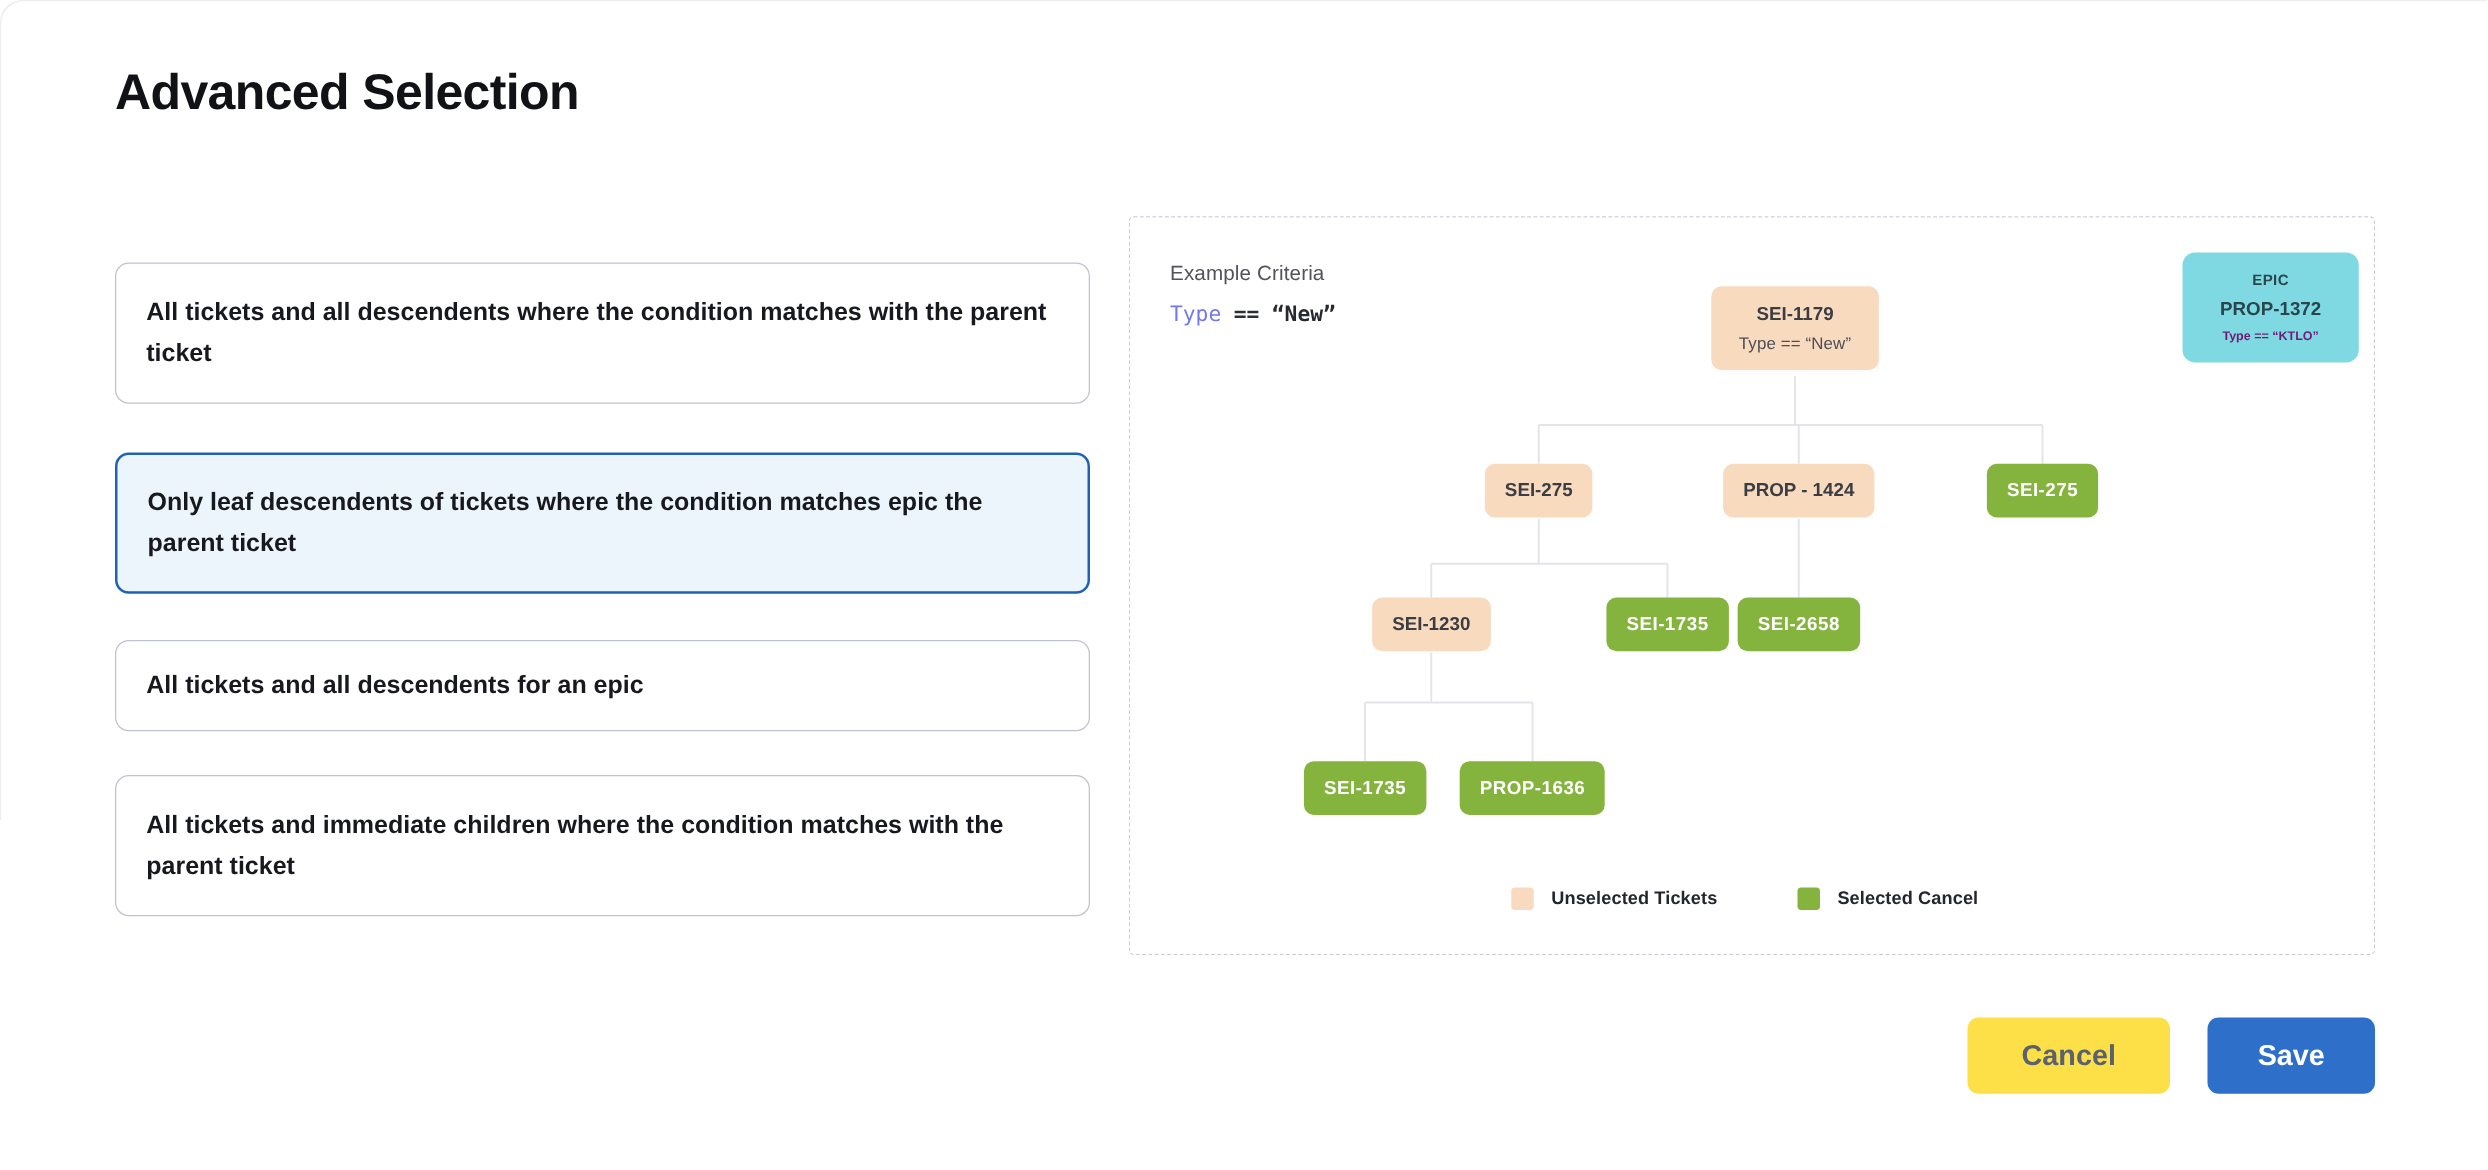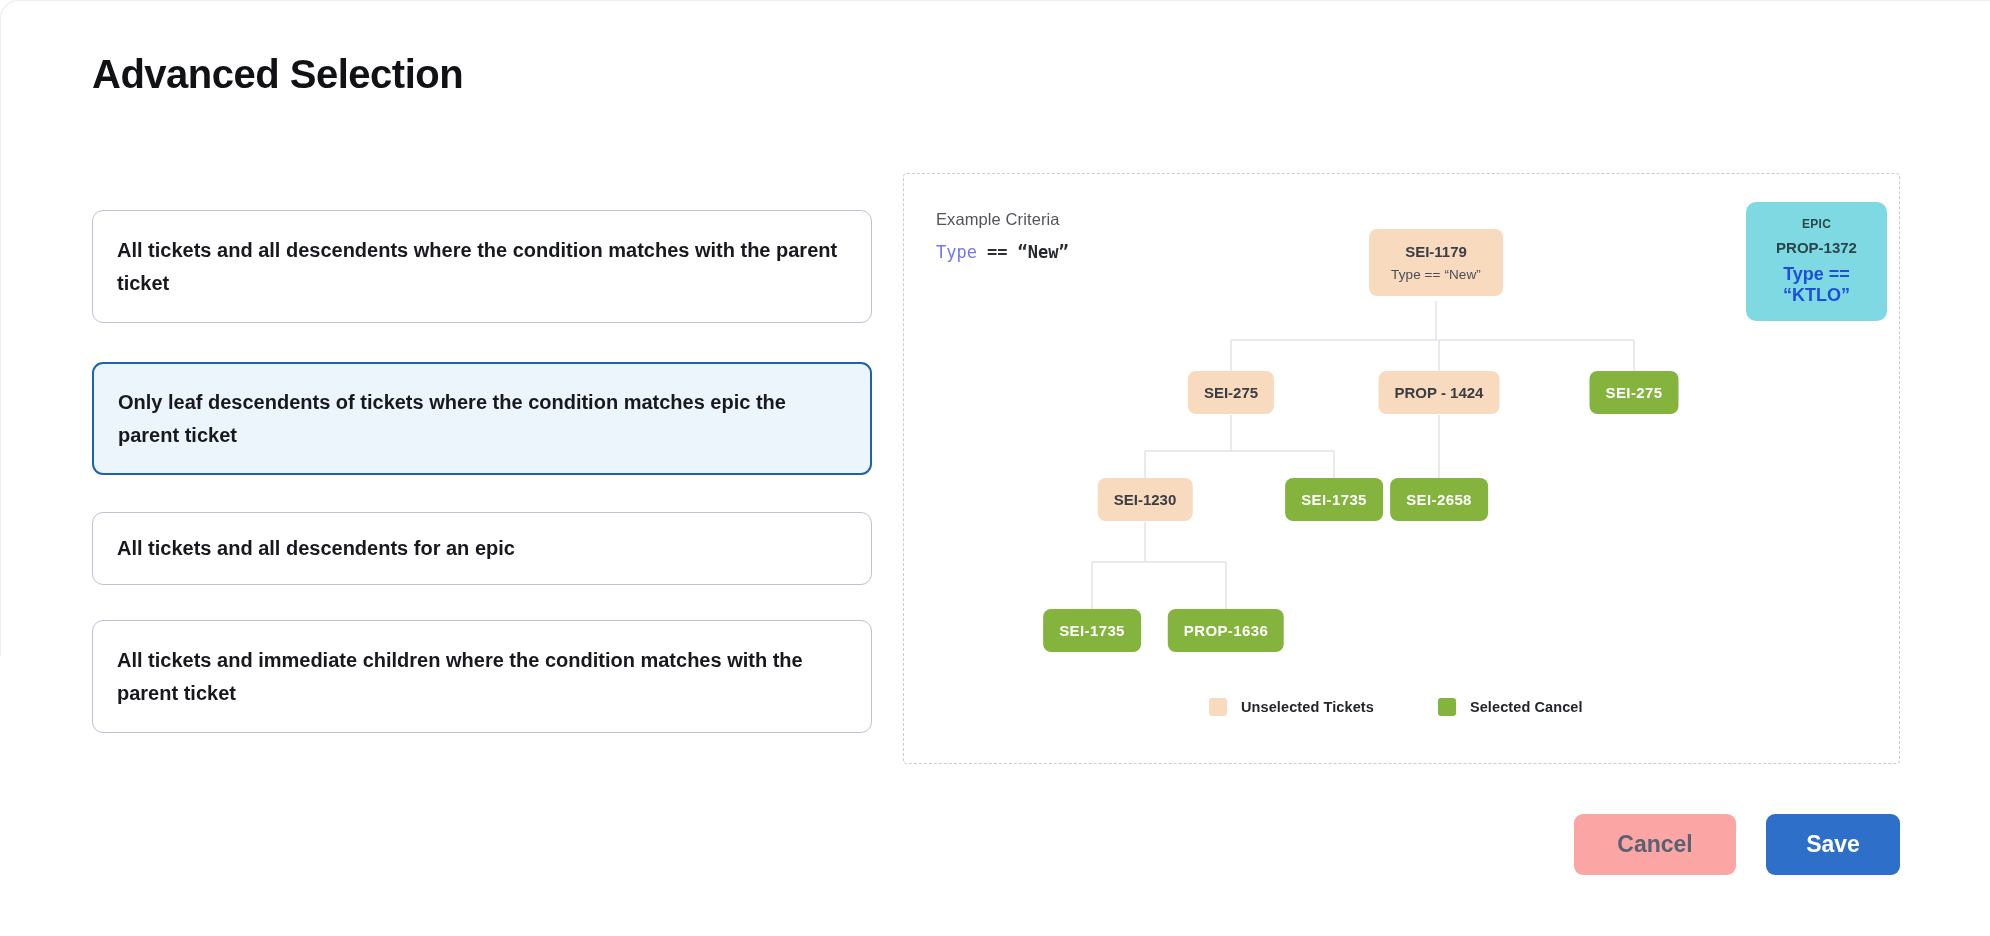--- a/index.html
+++ b/index.html
@@ -42,35 +42,35 @@
   .node.unsel { background:#f8dabf; }
   .node.sel   { background:#84b43d; color:#ffffff; letter-spacing:0.4px; }
   .node.root  { padding:14px 22px; }
   .node .cond { font-weight:400; font-size:13.5px; color:#4b4e54; margin-top:7px;
                 letter-spacing:0.1px; }
 
   .epic-card { position:absolute; left:842px; top:28px; width:141px; background:#7fd9e3;
                border-radius:10px; padding:15px 10px; text-align:center; }
   .epic-card .kind { font-size:12px; font-weight:700; color:#29464d; letter-spacing:0.3px; }
   .epic-card .id   { font-size:15px; font-weight:700; color:#29464d; margin-top:8px; }
-  .epic-card .cond { font-size:18px; font-weight:600; color:#1d4ed8; margin-top:8px; }
+  .epic-card .cond { font-size:10px; font-weight:600; color:#701a75; margin-top:8px; }
 
-  .legend { position:absolute; left:305px; top:524px; display:flex; align-items:center;text-align:right; }
+  .legend { position:absolute; left:305px; top:536px; display:flex; align-items:center;text-align:right; }
   .legend-item { display:flex; align-items:center; }
   .legend-item + .legend-item { margin-left:64px; }
   .swatch { width:18px; height:18px; border-radius:3px; margin-right:14px; }
   .swatch.unsel { background:#f8dabf; }
   .swatch.sel   { background:#84b43d; }
   .legend-label { font-size:14.5px; font-weight:700; color:#23262c; letter-spacing:0.1px; }
 
   
   .btn { position:absolute; top:814px; height:61px; border:none; border-radius:9px;
          font-family:inherit; font-size:23px; font-weight:700; cursor:pointer;
          display:flex; align-items:center; justify-content:center; }
-  .btn-cancel { left:1574px; width:162px; background:#fca5a5; color:#5a6171; }
+  .btn-cancel { left:1574px; width:162px; background:#fde047; color:#5a6171; }
   .btn-save   { left:1766px; width:134px; background:#2e6fc9; color:#ffffff; }
 </style>
 </head>
 <body>
 
 <div class="stage">
 
   <h1 class="page-title">Advanced Selection</h1>
 
   <div class="option-card opt-1">

